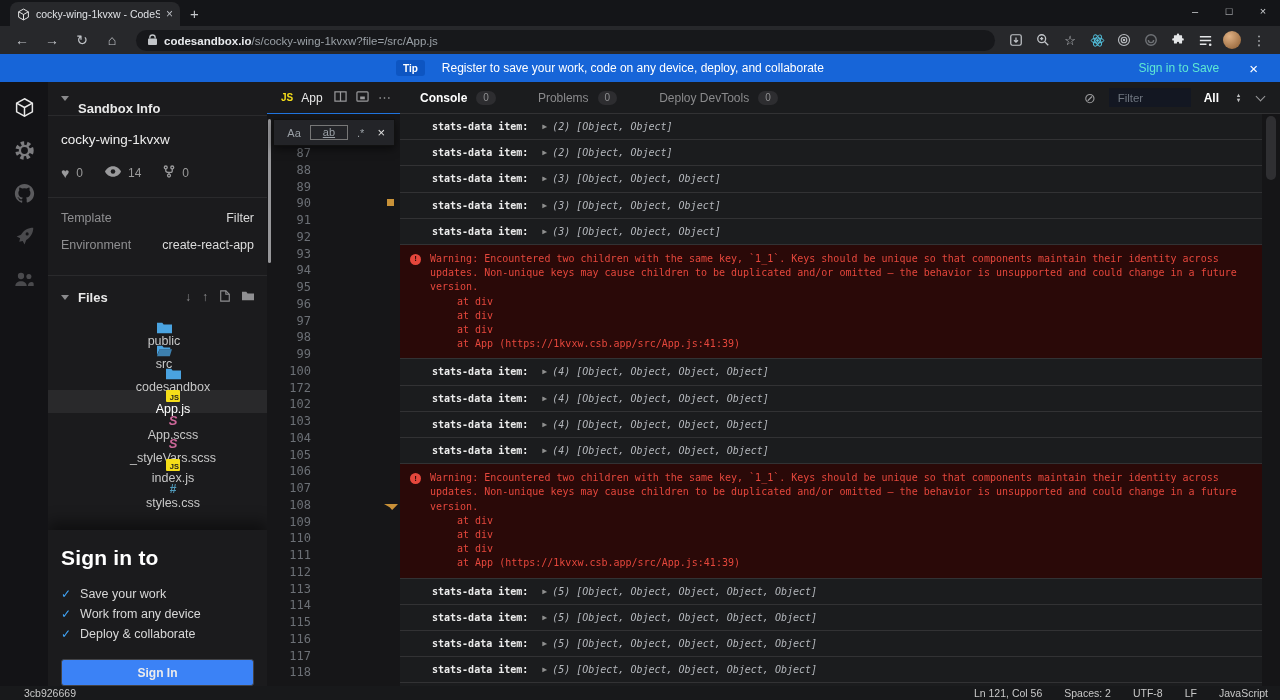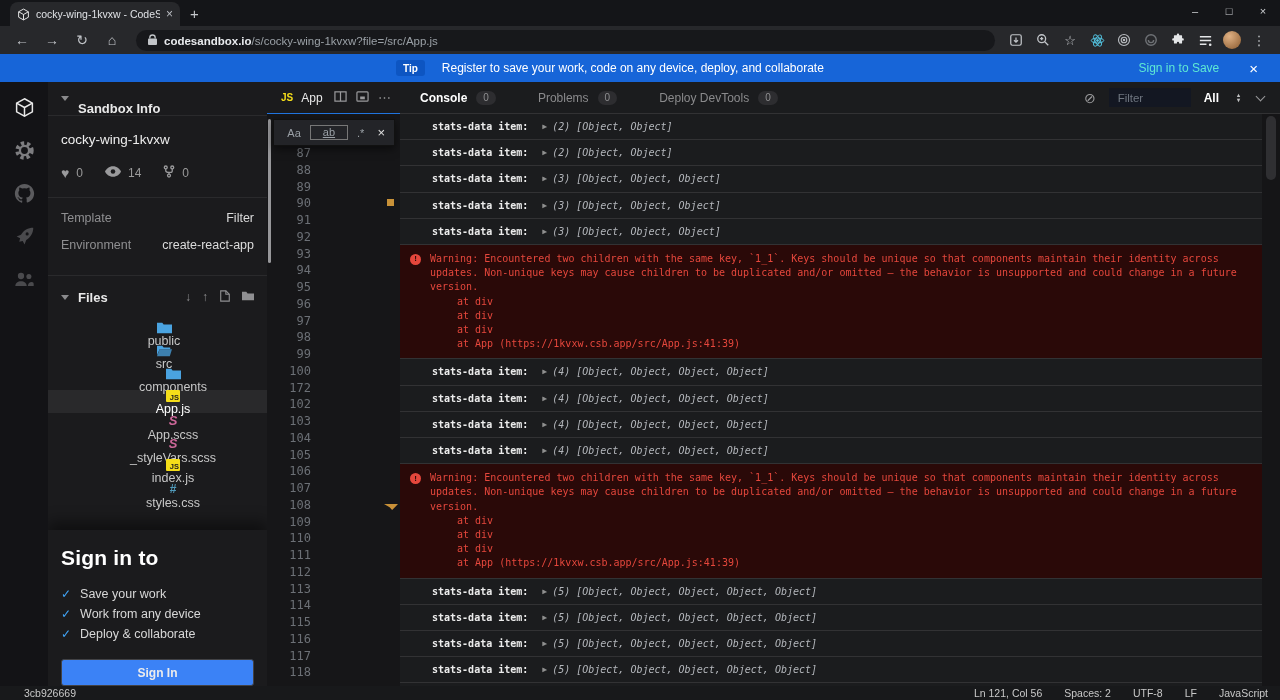--- a/index.html
+++ b/index.html
@@ -344,21 +344,21 @@
               </svg>
             </span>
     <span class="fname">src</span>
   </div>
           <div class="file-row ind1">
     <span class="ficon">
               <svg viewBox="0 0 17 13">
                 <path d="M0 1h6l1.5 2H17v10H0z" fill="var(--folder)"></path>
               </svg>
             </span>
-    <span class="fname">components</span>
+    <span class="fname">codesandbox</span>
   </div>
           <div class="file-row ind1 selected">
     <span class="ficon">
               <span class="js-badge">JS</span>
             </span>
     <span class="fname">App.js</span>
   <span class="mod-dot"></span>
           </div>
           <div class="file-row ind1">
     <span class="ficon">

